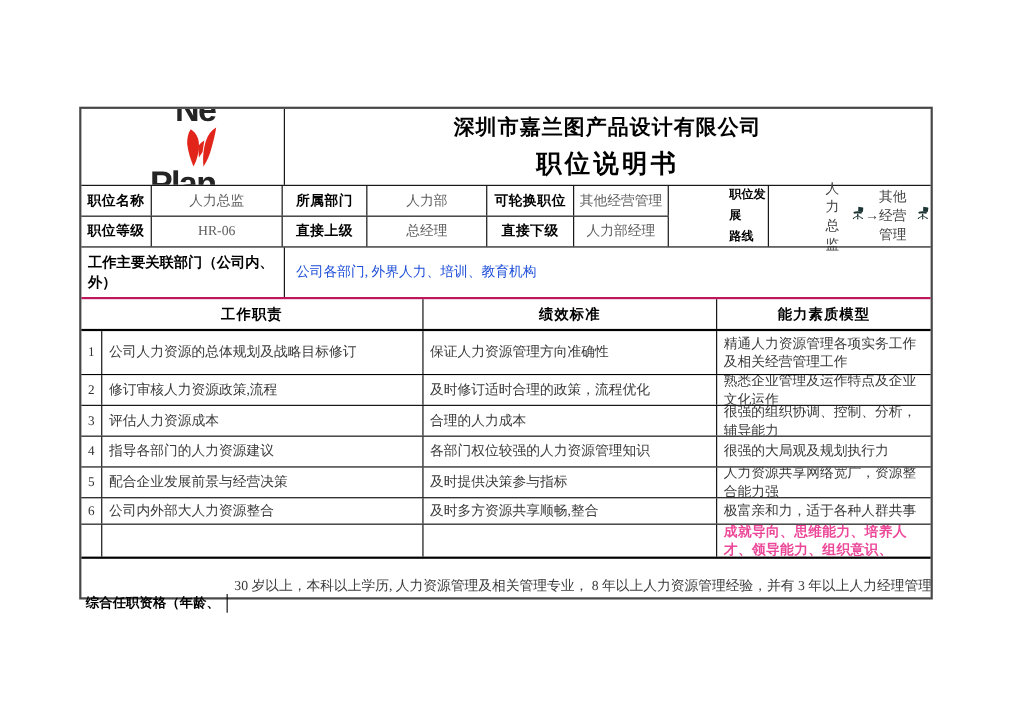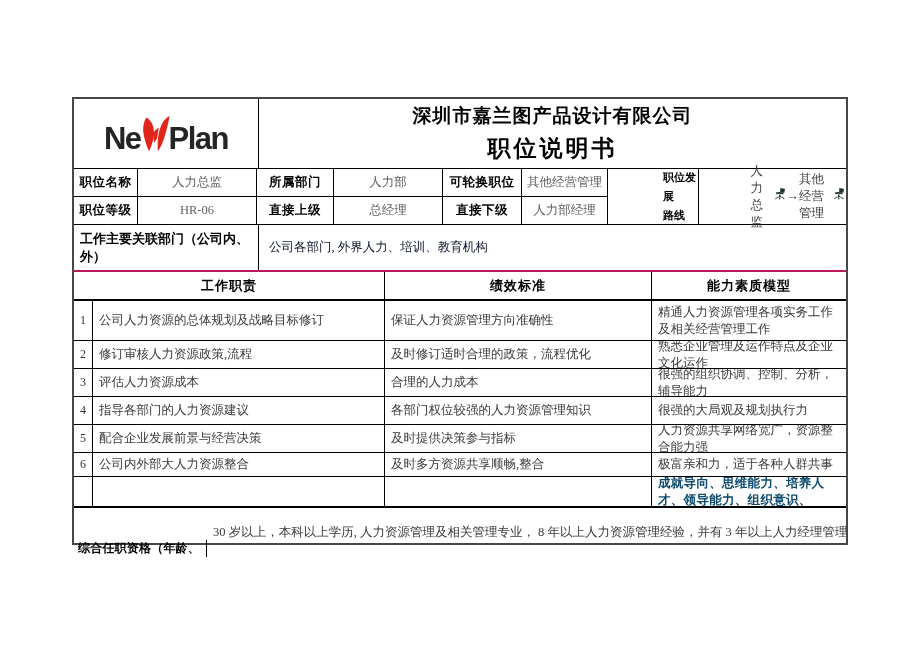--- a/index.html
+++ b/index.html
@@ -16,21 +16,21 @@
   .row { display: flex; flex-shrink: 0; border-bottom: 1px solid #000; }
   .cell { border-right: 1px solid #000; display: flex; align-items: center; overflow: hidden; }
   .cell.last { border-right: none; }
 
   .lbl { justify-content: center; font-weight: bold; font-size: 12.5px; letter-spacing: .5px; }
   .val { justify-content: center; font-family: "Liberation Serif", serif; font-size: 12.5px; color: #5e5e5e; }
 
   
   .row-a { height: 70px; }
   .logo-cell { width: 185px; justify-content: center; }
-  .logo { display: flex; align-items: flex-end; }
+  .logo { display: flex; align-items: flex-end; flex-direction: column; }
   .logo .lg-txt { font-size: 31px; font-weight: 800; letter-spacing: -1.5px; color: #242424; line-height: .9; }
   .logo svg { margin: 0 -3px -1px -2px; }
   .title-cell { flex: 1; border-right: none; flex-direction: column; justify-content: center; }
   .company { font-size: 19px; font-weight: bold; letter-spacing: 1px; }
   .doctitle { font-size: 23px; font-weight: bold; letter-spacing: 3px; margin-top: 4px; }
 
   
   .row-bc { height: 56px; gap: 46px; }
   .bc-left { width: 534px; display: flex; flex-direction: column; }
   .bc-left .r { display: flex; flex: 1; }
@@ -41,37 +41,37 @@
                display:flex; flex-direction: column; justify-content: center; padding-left: 9px; line-height: 1.7; }
   .dev-path { flex: 1; display: flex; align-items: center; padding-left: 6px;
               font-family: "Liberation Serif", serif; font-size: 12.5px; color: #3f3f3f; }
   .dev-path svg { margin: -6px 1px 0 1px; }
 
   
   .row-d { height: 47px; border-bottom: 2px solid #be185d; }
   .rel-lbl { width: 185px; align-items: flex-start; padding: 5px 4px 0 6px;
              font-weight: bold; font-size: 13px; }
   .rel-val { flex: 1; border-right: none; font-family: "Liberation Serif", serif;
-             font-size: 12.5px; color: #0f172a; padding-left: 10px; justify-content: flex-start; }
+             font-size: 12.5px; color: #1d4ed8; padding-left: 10px; justify-content: flex-start; }
 
   
   .row-e { height: 29px; border-bottom: 2px solid #000; }
   .h1 { width: 311px; } .h2 { width: 267px; } .h3 { flex: 1; }
   .hd { justify-content: center; font-weight: bold; font-size: 13px; letter-spacing: 1px; }
 
   .brow .num { width: 19px; justify-content: center; font-family: "Liberation Serif", serif;
                font-size: 12px; color: #333; }
   .brow .duty { width: 292px; }
   .brow .std { width: 267px; }
   .brow .comp { flex: 1; border-right: none; }
   .btxt { font-family: "Liberation Serif", serif; font-size: 12.5px; color: #3a3a3a;
           justify-content: flex-start; padding: 2px 6px; line-height: 1.3; }
   .r1 { height: 40px; } .r2,.r3,.r4,.r5 { height: 28px; } .r6 { height: 24px; }
   .r7 { height: 31px; border-bottom: 2px solid #000; }
-  .bold-comp { font-family: "Liberation Sans", sans-serif; font-weight: bold; color: #0c4a6e;
+  .bold-comp { font-family: "Liberation Sans", sans-serif; font-weight: bold; color: #ec4899;
                font-size: 12.5px; letter-spacing: .3px; }
 
   
   .row-g { flex: 1; border-bottom: none; }
   .q-lbl { width: 133px; font-weight: bold; font-size: 12px; padding-left: 4px; letter-spacing: .2px; margin-top: 32px; }
   .q-val { flex: 1; border-right: none; font-family: "Liberation Serif", serif; font-size: 12.5px;
            color: #3a3a3a; padding-left: 6px; justify-content: flex-start; white-space: nowrap; }
 </style>
 </head>
 <body>

